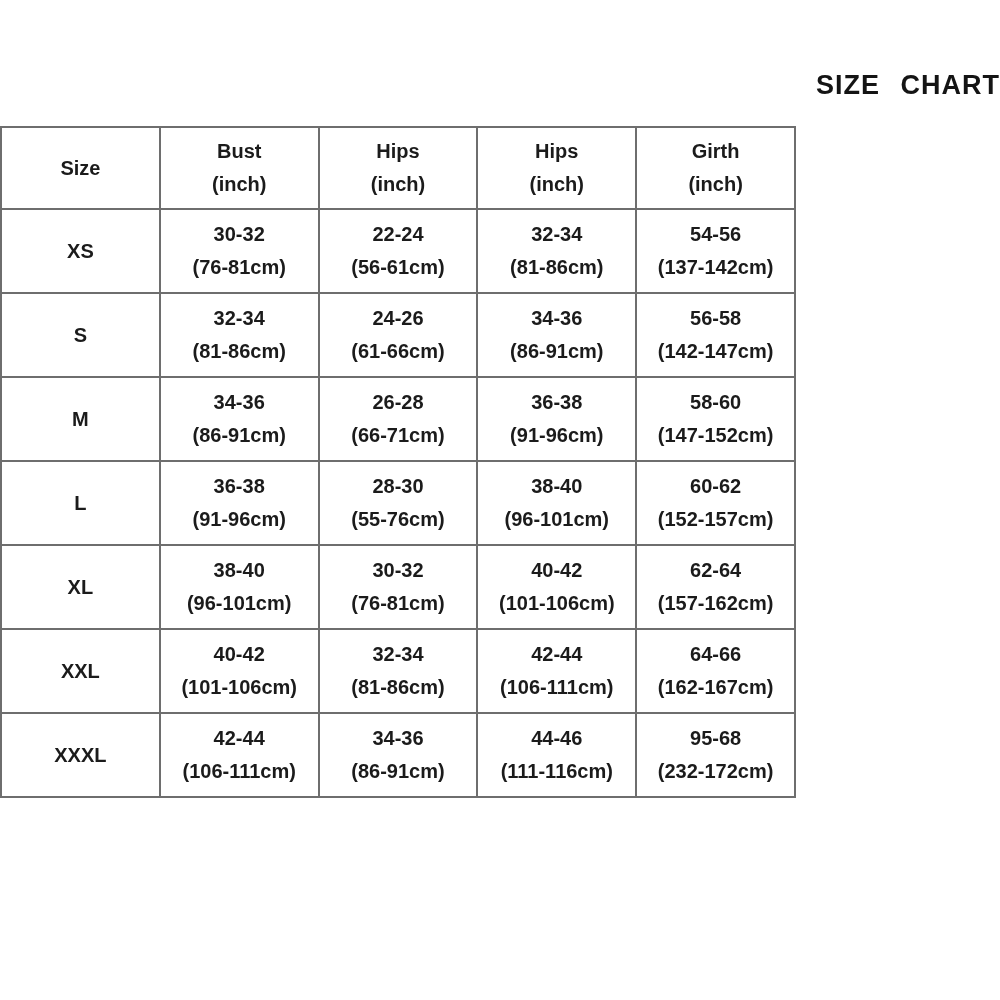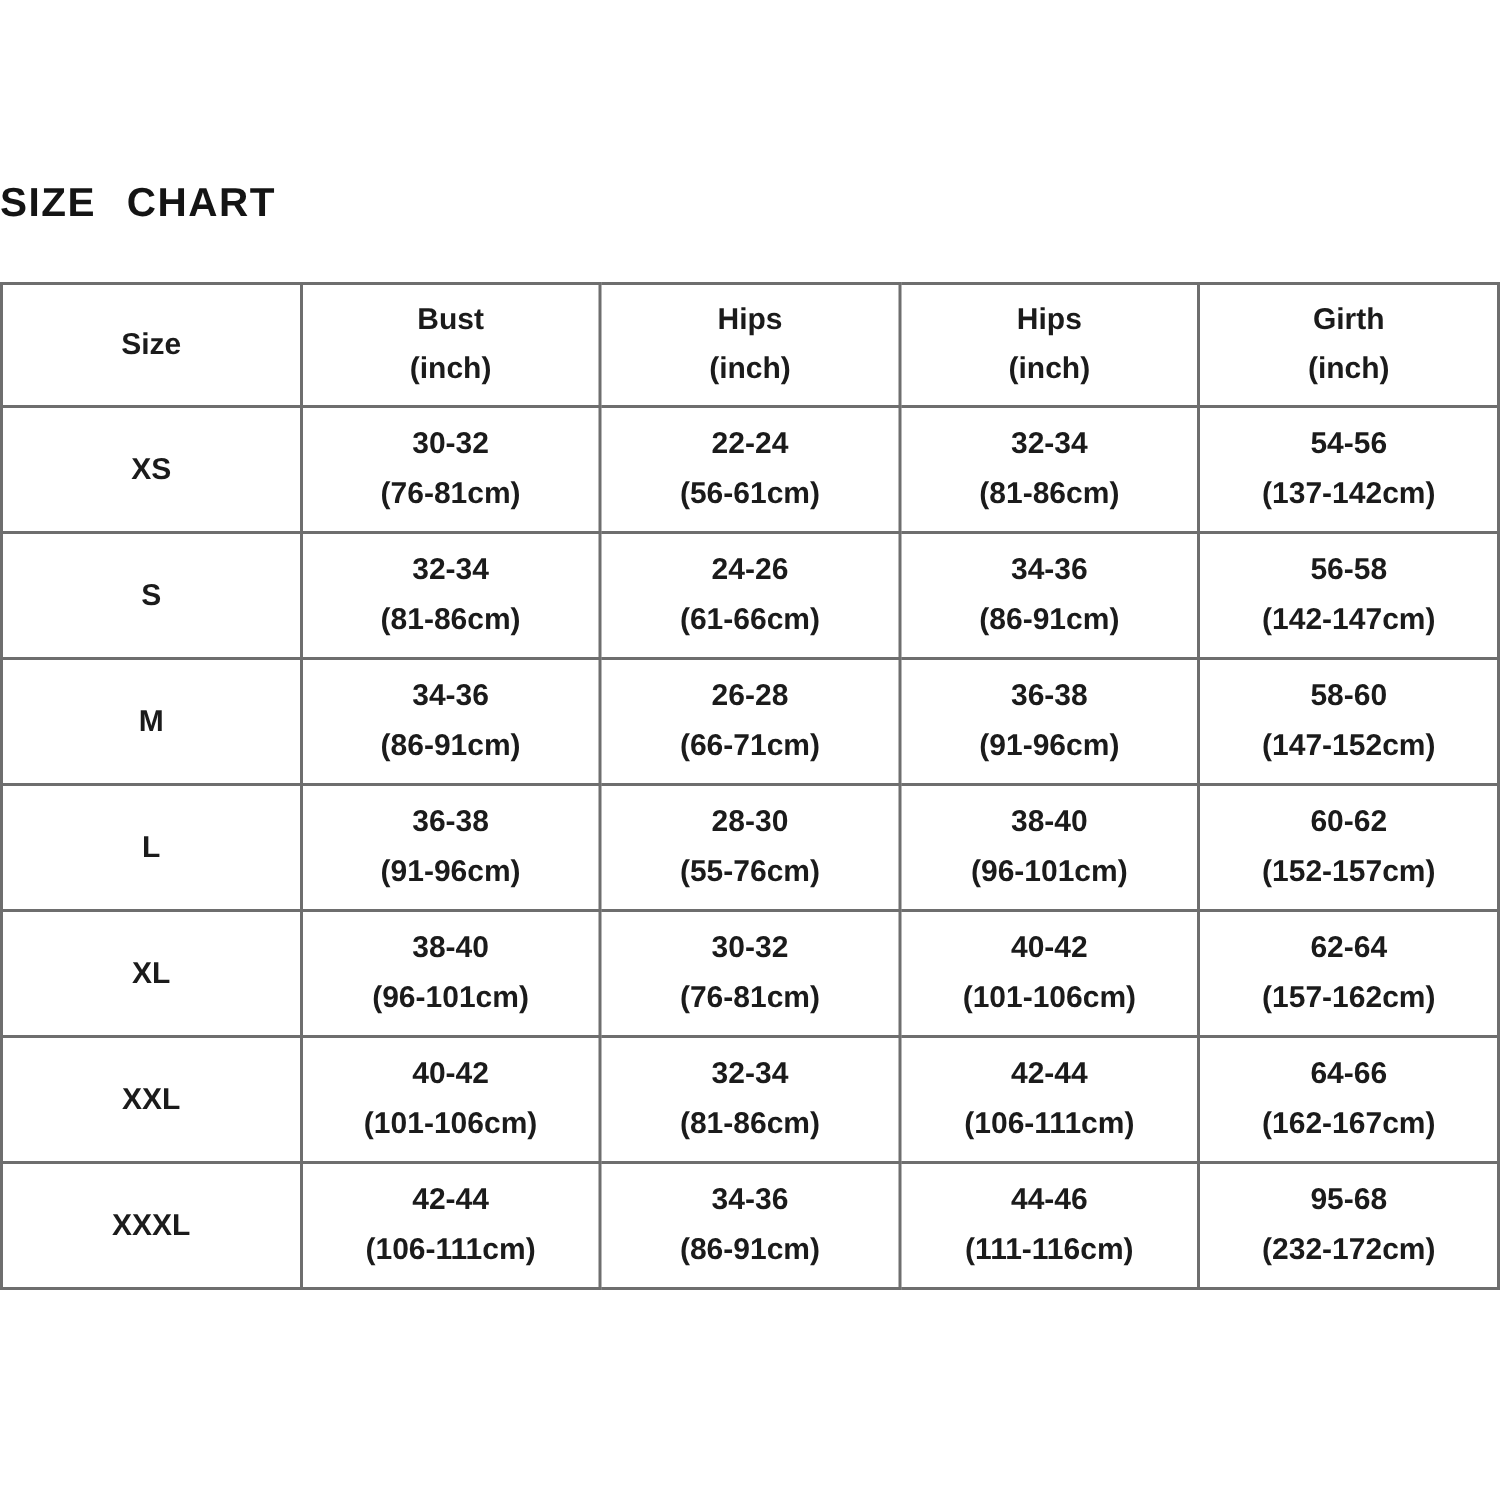--- a/index.html
+++ b/index.html
@@ -5,31 +5,31 @@
   html, body { margin: 0; padding: 0; }
   body {
     width: 1000px; height: 1000px;
     background: #ffffff;
     font-family: "Liberation Sans", sans-serif;
     font-weight: bold;
     color: #1b1b1b;
   }
   .page { width: 1000px; height: 1000px; position: relative; overflow: hidden; }
   .chart-title {
-    padding-top: 118px;
-    text-align: left;
+    padding-top: 68px;
+    text-align: right;
     font-size: 27px;
     line-height: 34px;
     letter-spacing: 1px;
     word-spacing: 12px;
     color: #141414;
   }
   table.size-chart {
-    margin-top: 36px;
-    width: 1000px;
+    margin-top: 24px;
+    width: 796px;
     border-collapse: collapse;
     table-layout: fixed;
   }
   table.size-chart col { width: 20%; }
   table.size-chart th, table.size-chart td {
     border: 2px solid #6e6e6e;
     text-align: center;
     vertical-align: middle;
     padding: 0;
     font-size: 20px;

